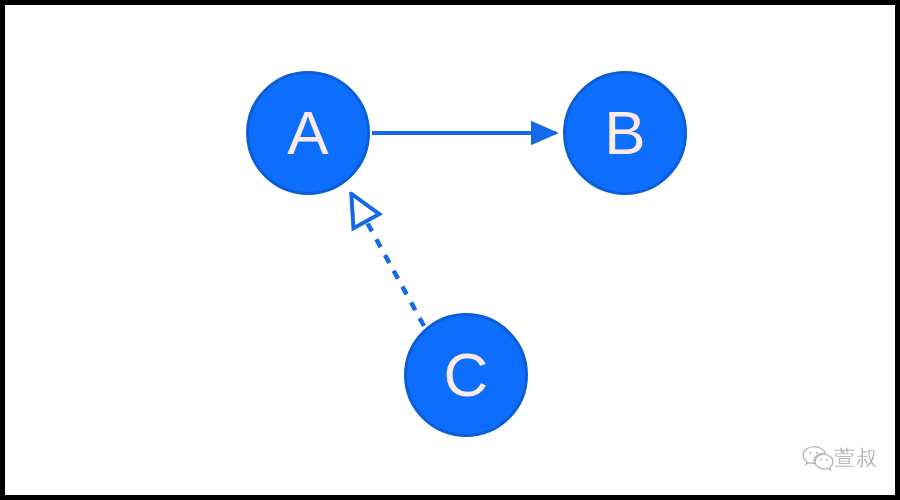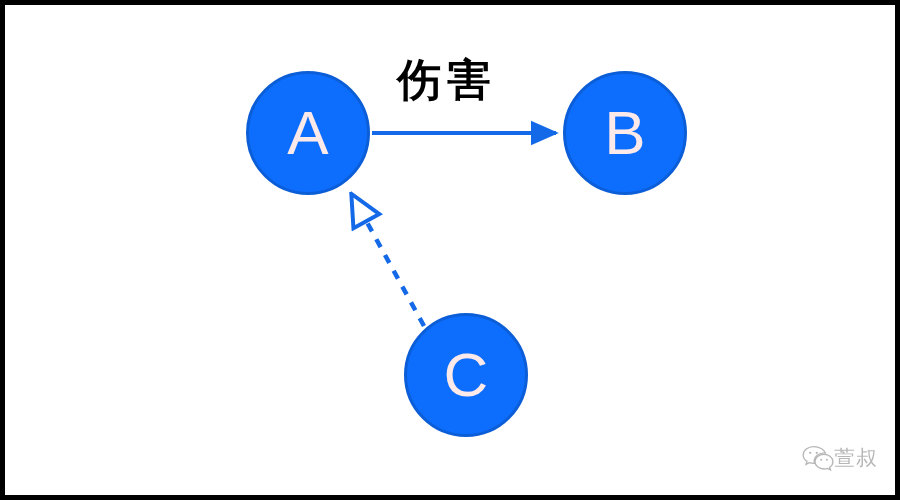--- a/index.html
+++ b/index.html
@@ -111,21 +111,20 @@
   </div>
 
   <div class="node-circle" style="left:563px; top:71px; width:124px; height:124px; background:#0D6EFD; border:3px solid #0B5ED7;">
     <span class="node-label" style="color:#FCE9E9;">B</span>
   </div>
 
   <div class="node-circle" style="left:404px; top:313px; width:124px; height:124px; background:#0D6EFD; border:3px solid #0B5ED7;">
     <span class="node-label" style="color:#FCE9E9;">C</span>
   </div>
 
-  <div class="edge-label" style="left:397px; top:58px;">伤害</div>
 
 
   <div class="watermark">
     <span>
       <svg class="wechat-icon" width="32" height="27" viewBox="0 0 32 27" xmlns="http://www.w3.org/2000/svg">
         <path d="M11.6 1.6 C5.8 1.6 1.2 5.4 1.2 10.0 c0 2.6 1.5 4.9 3.8 6.4
                  l-1.0 3.0 3.3 -1.7 c1.3 0.4 2.7 0.6 4.3 0.6 0.3 0 0.6 0 0.9 0
                  -0.2 -0.7 -0.3 -1.4 -0.3 -2.1 0 -4.6 4.5 -8.3 10.1 -8.3 0.4 0 0.7 0 1.1 0.1
                  C22.2 4.6 17.4 1.6 11.6 1.6 z" fill="none" stroke="#8a8a8a" stroke-width="1.3"></path>
         <circle cx="8.2" cy="7.8" r="1.15" fill="#8a8a8a"></circle>

